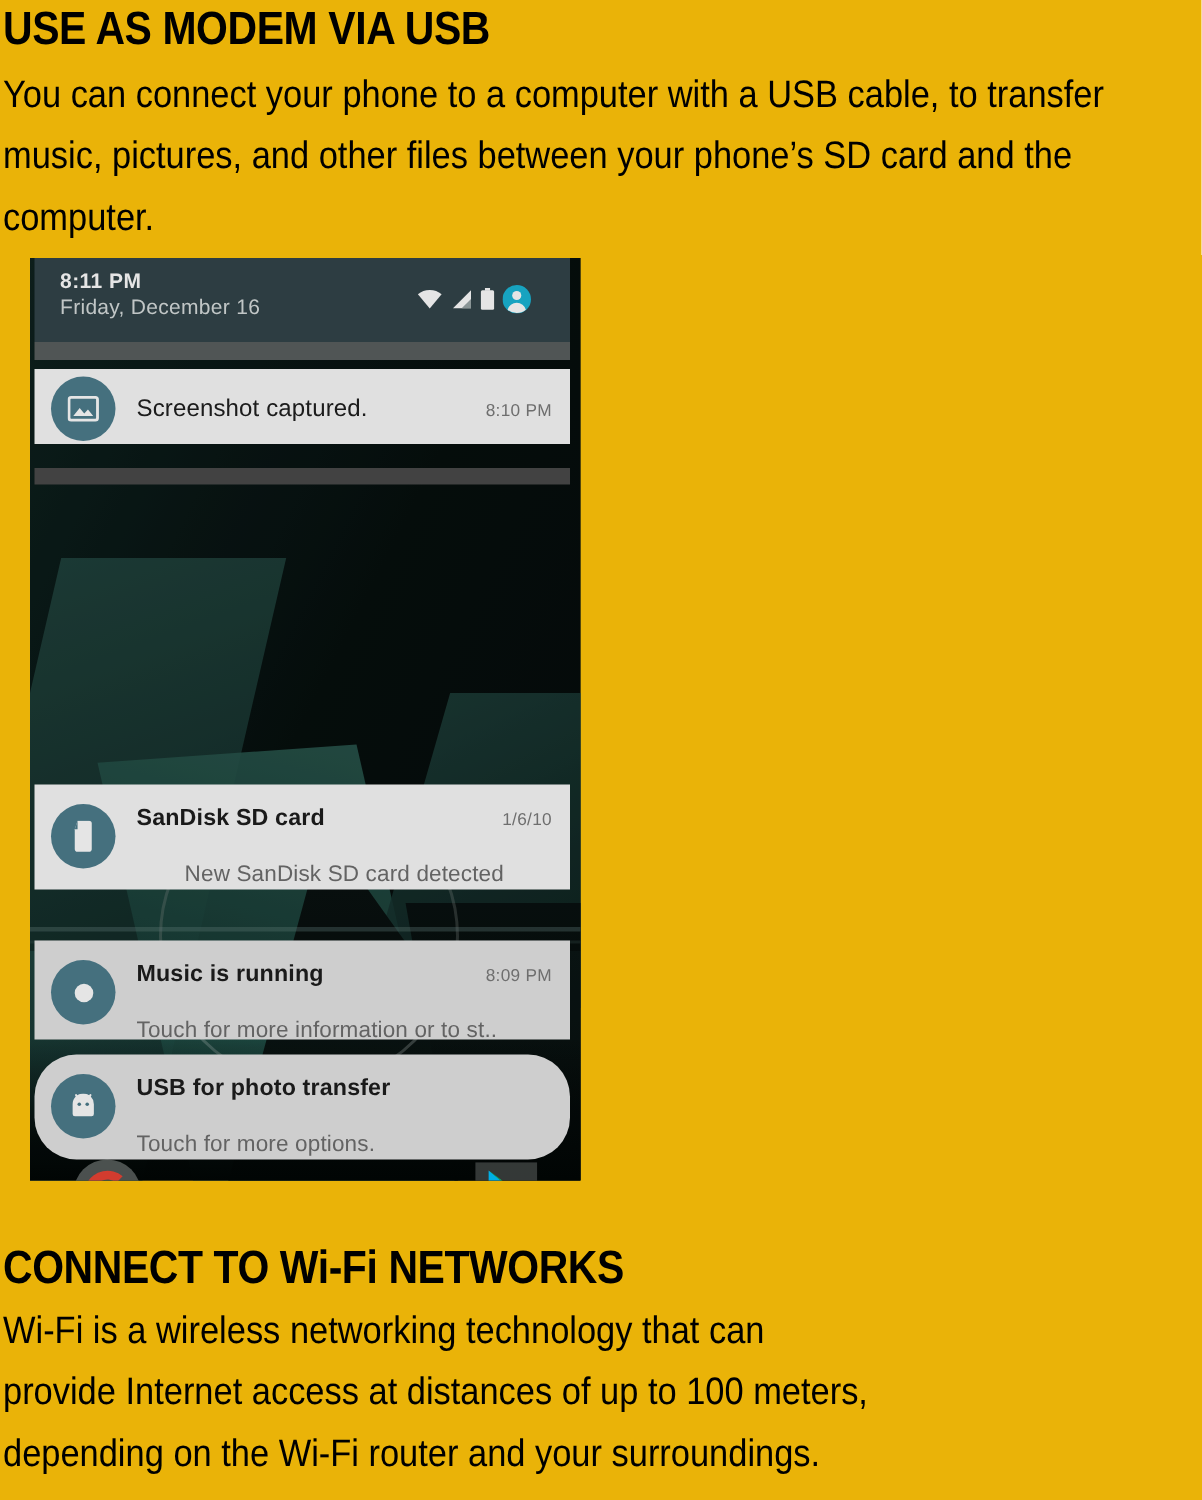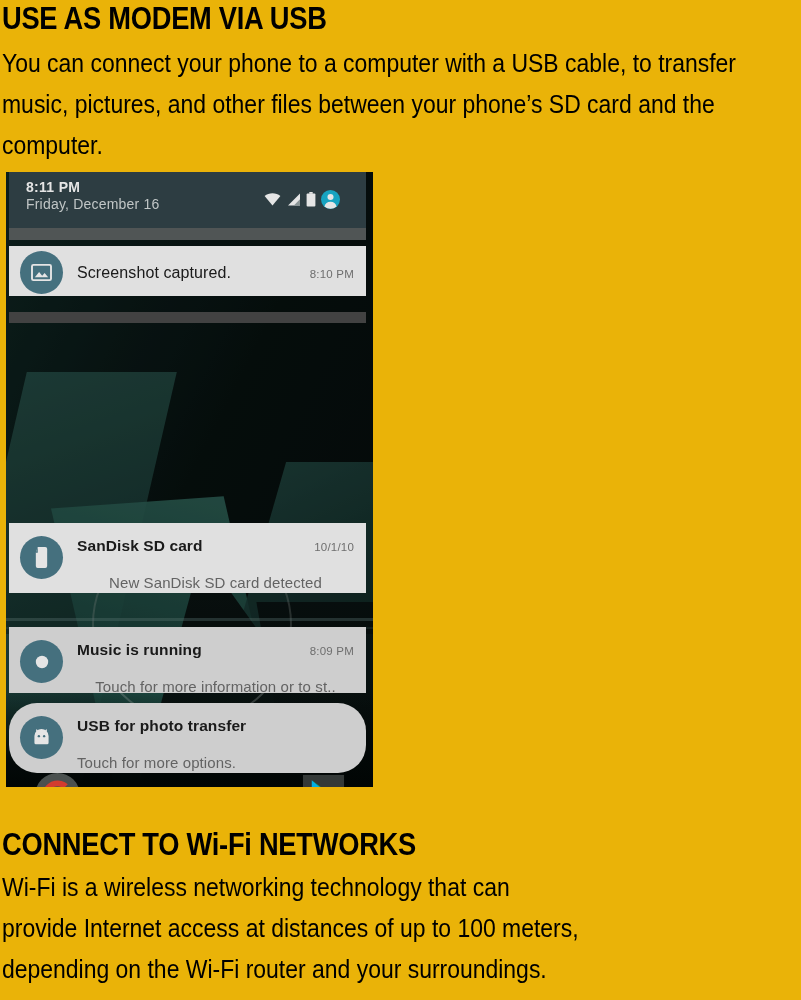--- a/index.html
+++ b/index.html
@@ -46,21 +46,21 @@
   #intro-block { position: absolute; left: 2px; top: 0px; width: 795px; }
   #intro-heading { margin-top: 2px; }
   #intro-para { margin-top: 7px; }
 
   #wifi-block { position: absolute; left: 2px; top: 828px; width: 790px; }
   #wifi-para { margin-top: 5px; }
 
   
   .shot {
     position: absolute;
-    left: 6px;
+    left: 20px;
     top: 172px;
     width: 367px;
     height: 615px;
     overflow: hidden;
     background: #0b1512;
   }
 
   
   .wallpaper {
     position: absolute;
@@ -223,21 +223,21 @@
     margin-top: 19px;
     letter-spacing: .1px;
     white-space: nowrap;
     overflow: hidden;
   }
 
   
   #notif-screenshot { top: 74px; height: 50px; align-items: center; }
   #sep-1           { top: 140px; }
   #notif-sdcard    { top: 351px; height: 70px; text-align: center; }
-  #notif-music     { top: 455px; height: 66px; text-align: center; }
+  #notif-music     { top: 455px; height: 66px; }
   #notif-usb       { top: 531px; height: 70px; border-radius: 28px; }
 
   
   .home-icon {
     position: absolute;
     width: 74px;
     display: flex;
     flex-direction: column;
     align-items: center;
     gap: 3px;
@@ -328,21 +328,21 @@
     <div class="notif" id="notif-sdcard">
       <div class="notif-icon">
         <svg width="17" height="21" viewBox="0 0 18 22">
           <path d="M5 0h8a2 2 0 0 1 2 2v18a2 2 0 0 1-2 2H5a2 2 0 0 1-2-2V6z" fill="#ffffff"></path>
           <path d="M5 0 3 6h2z" fill="#4d7d8d"></path>
         </svg>
       </div>
       <div class="notif-body">
         <div class="notif-toprow">
           <span class="notif-title">SanDisk SD card</span>
-          <span class="notif-time">10/1/10</span>
+          <span class="notif-time">1/6/10</span>
         </div>
         <div class="notif-sub">New SanDisk SD card detected</div>
       </div>
     </div>
 
     <div class="notif grey" id="notif-music">
       <div class="notif-icon">
         <svg width="20" height="20" viewBox="0 0 20 20">
           <circle cx="10" cy="10" r="6.2" fill="#ffffff"></circle>
         </svg>

